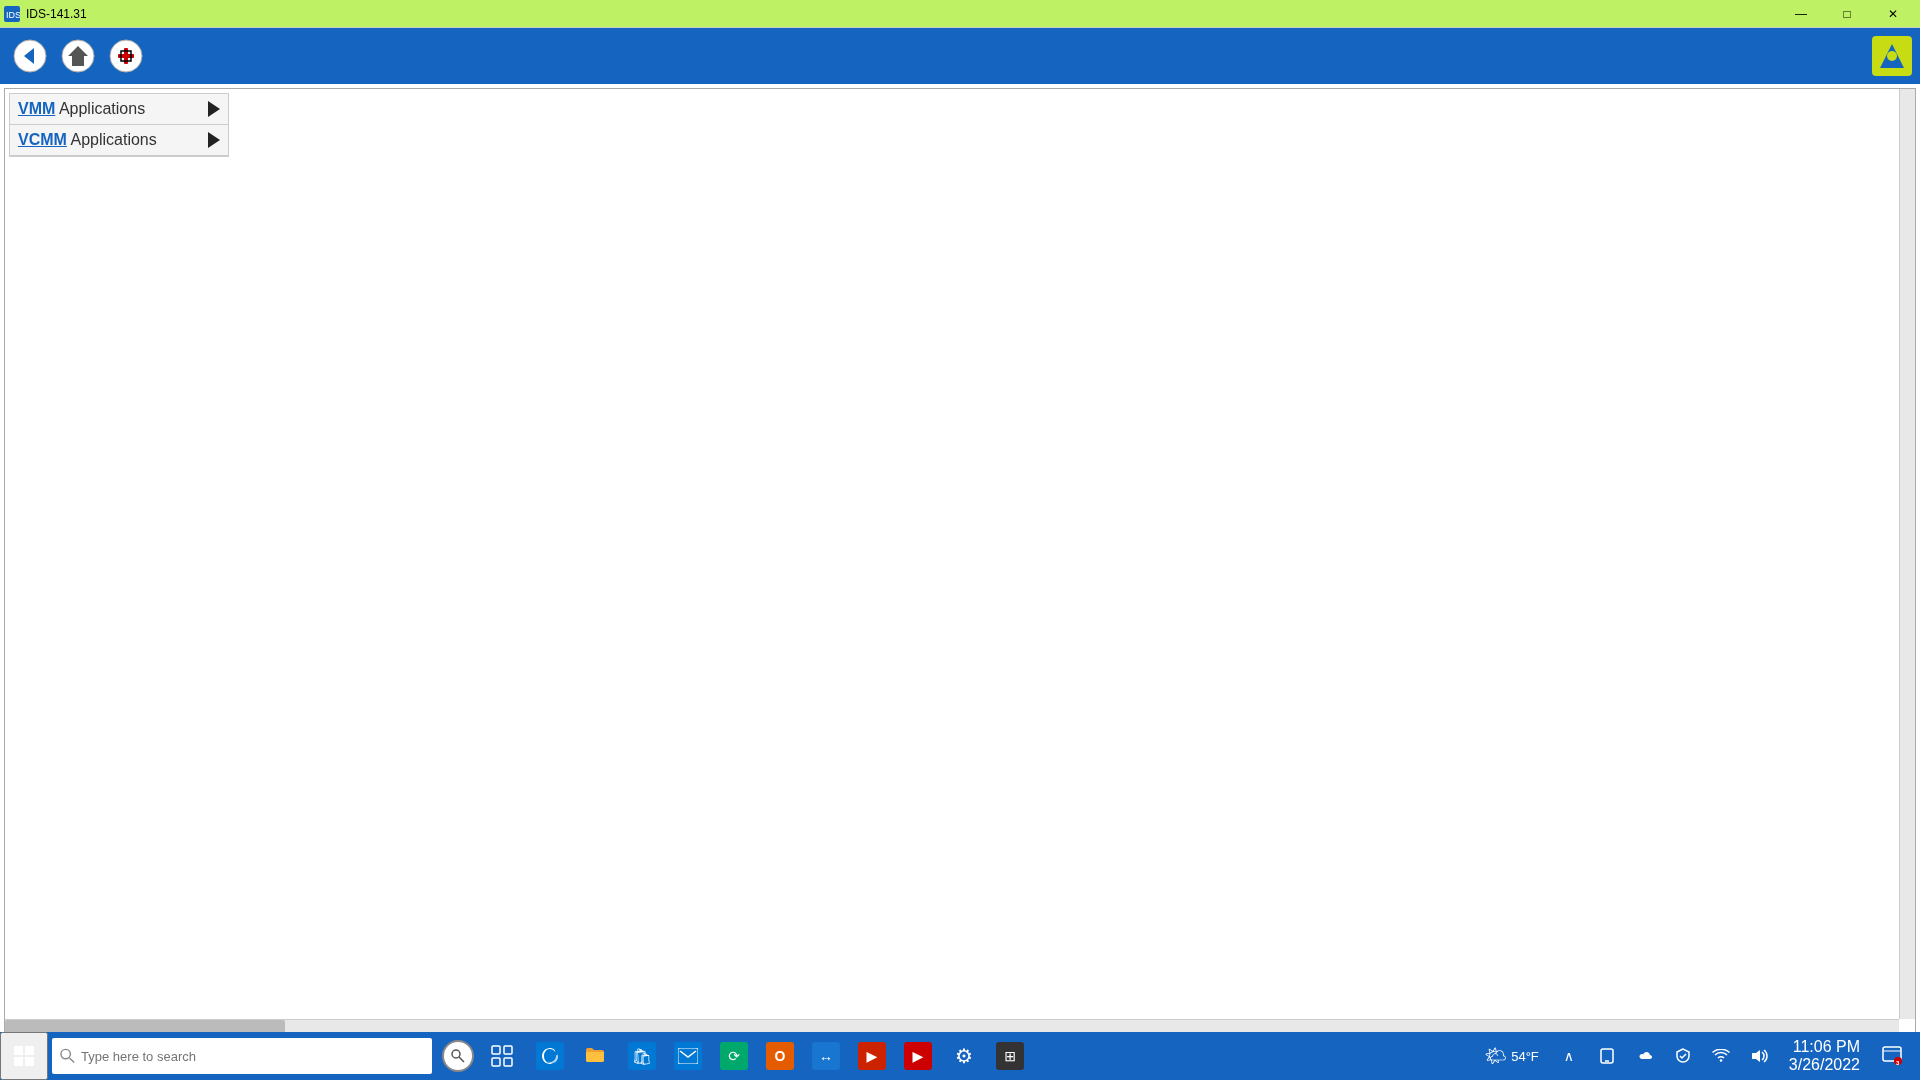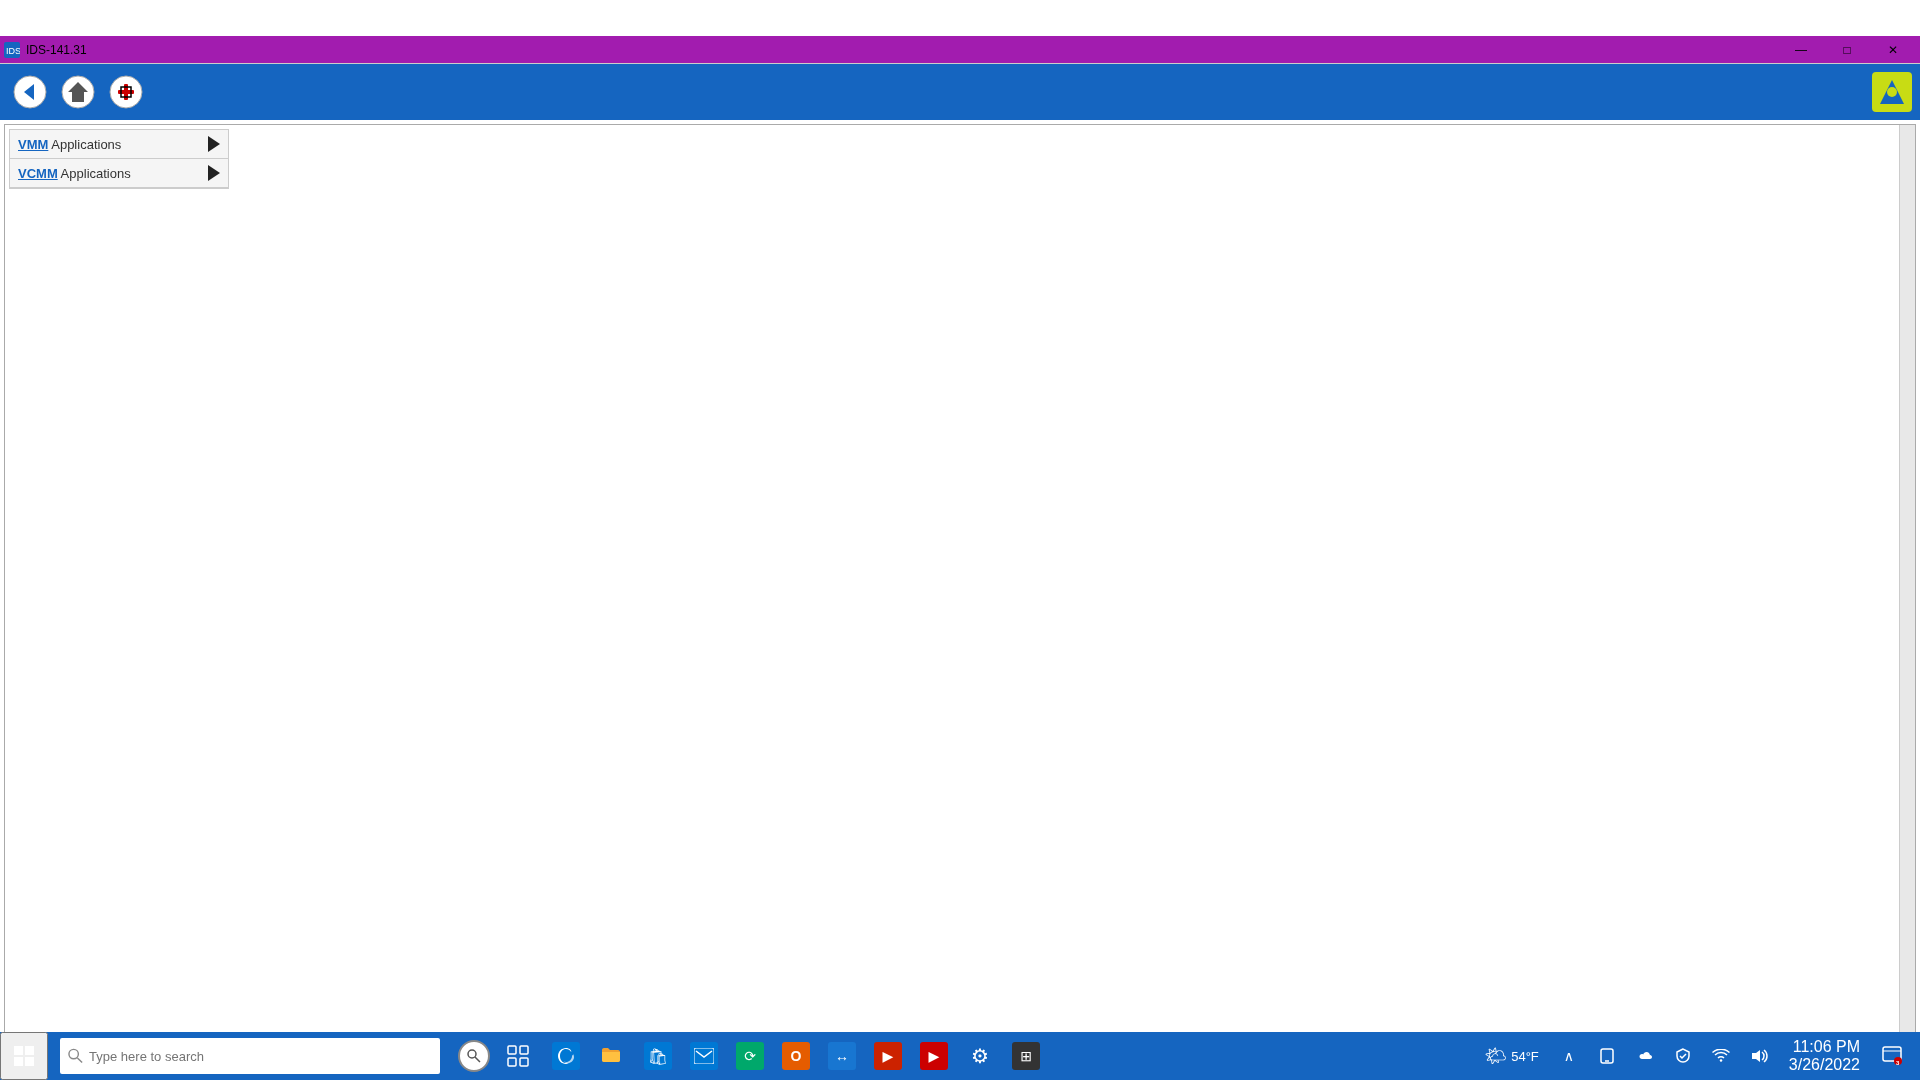--- a/index.html
+++ b/index.html
@@ -3,26 +3,25 @@
   <meta charset="utf-8">
   <style>
     * { margin: 0; padding: 0; box-sizing: border-box; }
     body { width: 1920px; height: 1080px; overflow: hidden; font-family: 'Segoe UI', Tahoma, sans-serif; background: #fff; }
 
     
     .title-bar {
       display: flex;
       align-items: center;
       justify-content: space-between;
-      background: #a21caf;
+      background: #bef264;
       height: 28px;
       padding: 0 4px;
       border-bottom: 1px solid #ccc;
       font-size: 12px;
-      margin-top: 36px;
     }
     .title-bar-left {
       display: flex;
       align-items: center;
       gap: 6px;
     }
     .title-controls {
       display: flex;
       gap: 0;
     }
@@ -84,21 +83,21 @@
     }
     .menu-item {
       display: flex;
       align-items: center;
       justify-content: space-between;
       padding: 6px 8px;
       border-bottom: 1px solid #ccc;
       cursor: pointer;
       background: #f5f5f5;
     }
-    .menu-item-text { font-size: 13px; color: #333; }
+    .menu-item-text { font-size: 16px; color: #333; }
     .menu-item-text .link-text { color: #1565c0; font-weight: bold; text-decoration: underline; }
     .menu-item-arrow {
       width: 0;
       height: 0;
       border-top: 8px solid transparent;
       border-bottom: 8px solid transparent;
       border-left: 12px solid #222;
     }
 
     
@@ -122,21 +121,21 @@
       cursor: pointer;
     }
 
     .taskbar-search {
       display: flex;
       align-items: center;
       background: #fff;
       height: 36px;
       width: 380px;
       border-radius: 2px;
-      margin: 0 12px;
+      margin: 0 4px;
       padding: 0 8px;
       gap: 6px;
     }
     .taskbar-search input {
       border: none;
       outline: none;
       font-size: 13px;
       width: 100%;
       background: transparent;
     }

